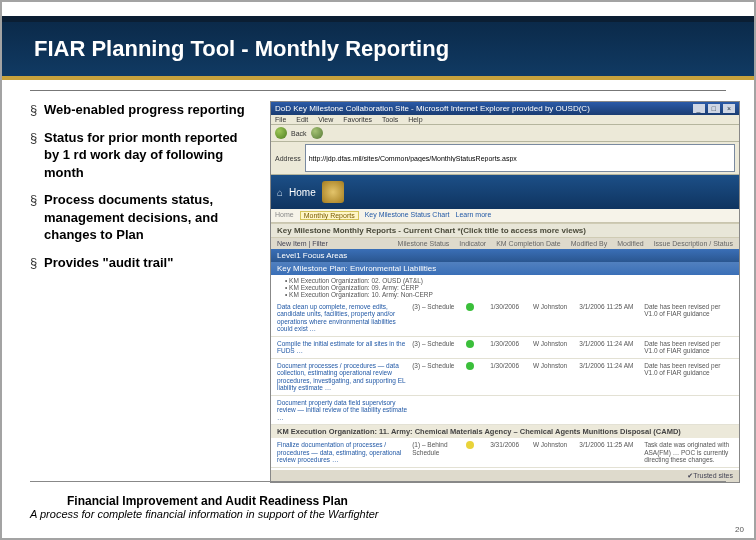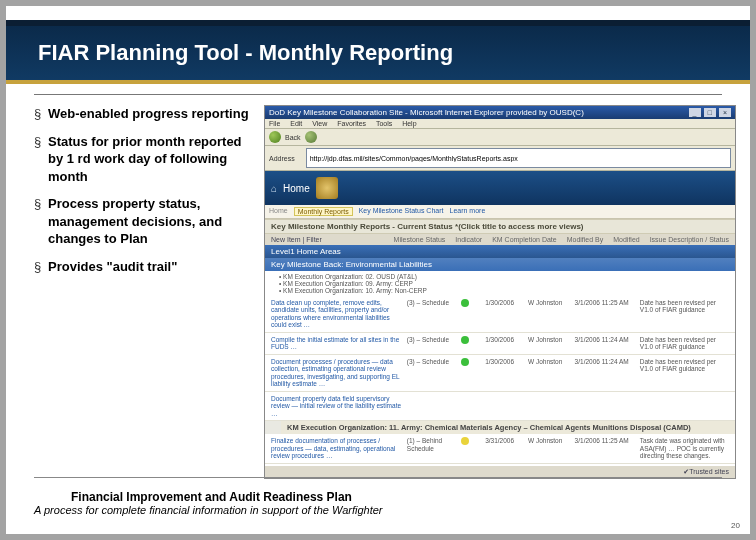--- a/index.html
+++ b/index.html
@@ -8,21 +8,21 @@
     height: 540px;
     font-family: Arial, Helvetica, sans-serif;
     background: #fff;
     position: relative;
     overflow: hidden;
   }
   .slide {
     width: 756px;
     height: 540px;
     position: relative;
-    border: 6px solid #a3a3a3;
+    border: 2px solid #a3a3a3;
   }
   
   .title-band {
     background: linear-gradient(#0b2a4a, #103a63);
     border-top: 6px solid #0b1e33;
     border-bottom: 4px solid #c7a23d;
     padding: 14px 0 14px 32px;
     margin-top: 14px;
   }
   .title-band h1 {
@@ -34,21 +34,21 @@
   .title-rule {
     height: 1px;
     background: #777;
     margin: 10px 28px 0 28px;
   }
 
   
   .body {
     display: flex;
     margin: 10px 14px 0 28px;
-    gap: 10px;
+    gap: 20px;
   }
   .bullets {
     width: 220px;
     font-size: 13px;
     line-height: 1.35;
   }
   .bullets ul { list-style: none; }
   .bullets li {
     position: relative;
     padding-left: 14px;
@@ -118,25 +118,24 @@
     background: #ece9d8;
     padding: 2px 4px;
     border-bottom: 1px solid #b5b59e;
     display: flex;
     align-items: center;
     gap: 4px;
   }
   .ie-addr input {
     flex: 1;
     font-size: 7px;
-    height: 20px;
+    height: 28px;
     border: 1px solid #7a8aa0;
     padding: 0 3px;
     background: #fff;
-    margin-left: 7px;
   }
   .page-banner {
     background: linear-gradient(#1c4f87,#0f3460);
     color: #fff;
     height: 34px;
     display: flex;
     align-items: center;
     padding: 0 6px;
     font-size: 10px;
     font-weight: bold;
@@ -203,21 +202,20 @@
     margin: 0 auto;
   }
   .dot.green { background: #3bbf3b; }
   .dot.yellow { background: #e9d33a; }
   .section-sub {
     background: #ece9da;
     font-size: 7.5px;
     font-weight: bold;
     color: #444;
     padding: 2px 6px;
-    margin-left: 16px;
   }
   .sublist {
     background: #fff;
     padding: 2px 14px;
     font-size: 6.5px;
     color: #555;
   }
   .sublist div::before {
     content: "• ";
   }
@@ -263,21 +261,21 @@
     <h1>FIAR Planning Tool  -  Monthly Reporting</h1>
   </div>
   <div class="title-rule"></div>
 
   <div class="body">
 
     <div class="bullets">
       <ul>
         <li>Web-enabled progress reporting</li>
         <li>Status for prior month reported by 1 rd work day of following month</li>
-        <li>Process property status, management decisions, and changes to Plan</li>
+        <li>Process documents status, management decisions, and changes to Plan</li>
         <li>Provides "audit trail"</li>
       </ul>
     </div>
 
     <div class="shot">
 
       <div class="ie-titlebar">
         <span>DoD Key Milestone Collaboration Site - Microsoft Internet Explorer provided by OUSD(C)</span>
         <span class="winctl">
           <span>_</span>
@@ -307,34 +305,34 @@
         <span style="color:#cde">⌂</span>
         <span style="font-weight:normal">Home</span>
         <span class="crest"></span>
       </div>
       <div class="page-tabs">
         <span class="home">Home</span>
         <span class="sel">Monthly Reports</span>
         <span>Key Milestone Status Chart</span>
         <span>Learn more</span>
       </div>
-      <div class="section-bar">Key Milestone Monthly Reports - Current Status *(Click title to access more views)</div>
+      <div class="section-bar">Key Milestone Monthly Reports - Current Chart *(Click title to access more views)</div>
       <div class="toolbar-gray">
         <span>New Item | Filter</span>
         <span class="right">
           <span>Milestone Status</span>
           <span>Indicator</span>
           <span>KM Completion Date</span>
           <span>Modified By</span>
           <span>Modified</span>
           <span>Issue Description / Status</span>
         </span>
       </div>
-      <div class="bluebar">Level1 Home Areas</div>
-      <div class="bluebar" style="background:linear-gradient(#5180bf,#3a6fb7)">Key Milestone Back: Environmental Liabilities</div>
+      <div class="bluebar">Level1 Focus Areas</div>
+      <div class="bluebar" style="background:linear-gradient(#5180bf,#3a6fb7)">Key Milestone Plan: Environmental Liabilities</div>
       <div class="sublist">
         <div>KM Execution Organization: 02. OUSD (AT&amp;L)</div>
         <div>KM Execution Organization: 09. Army: CERP</div>
         <div>KM Execution Organization: 10. Army: Non-CERP</div>
       </div>
 
       <div class="grid-row">
         <span class="cell link">Data clean up complete, remove edits, candidate units, facilities, property and/or operations where environmental liabilities could exist …</span>
         <span class="cell">(3) – Schedule</span>
         <span class="cell"><span class="dot green"></span></span>

